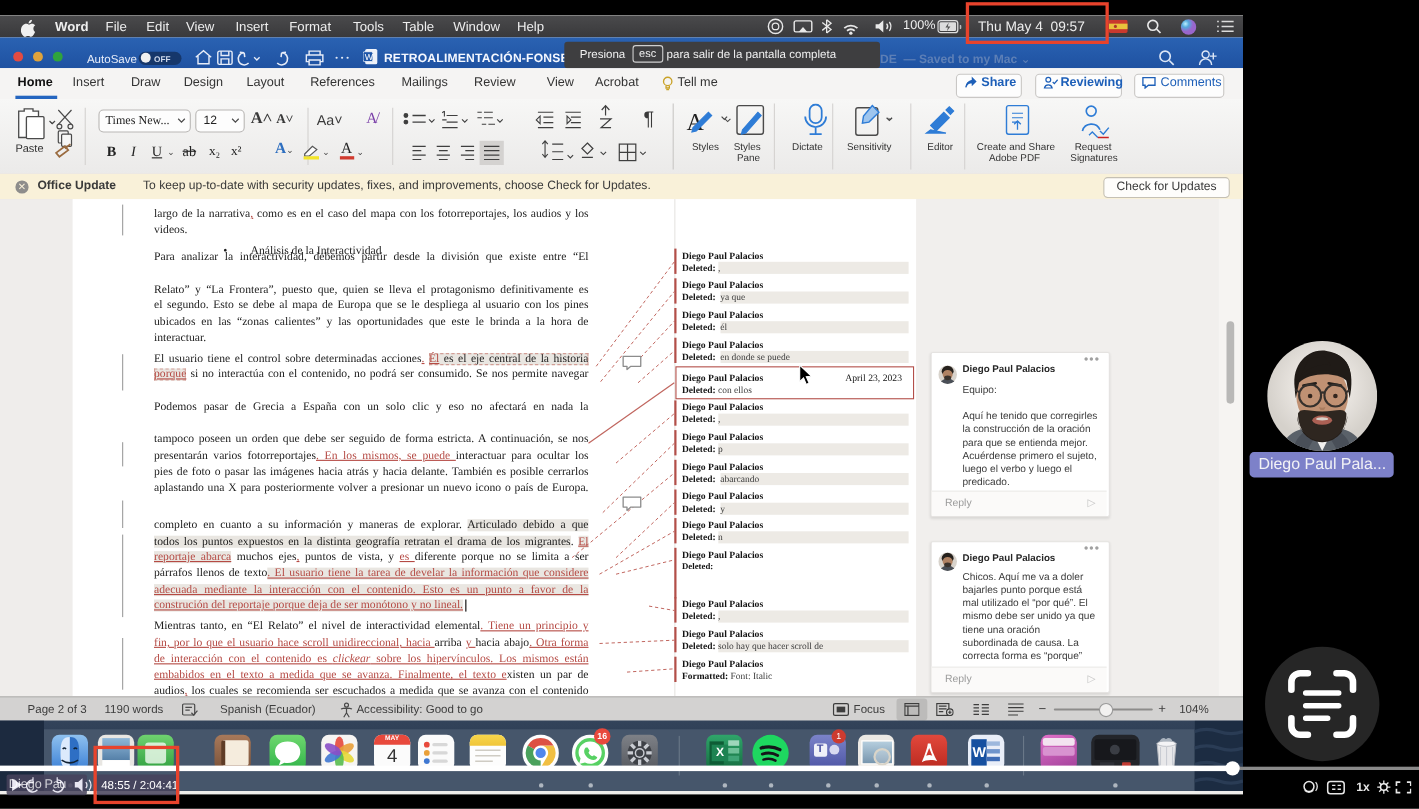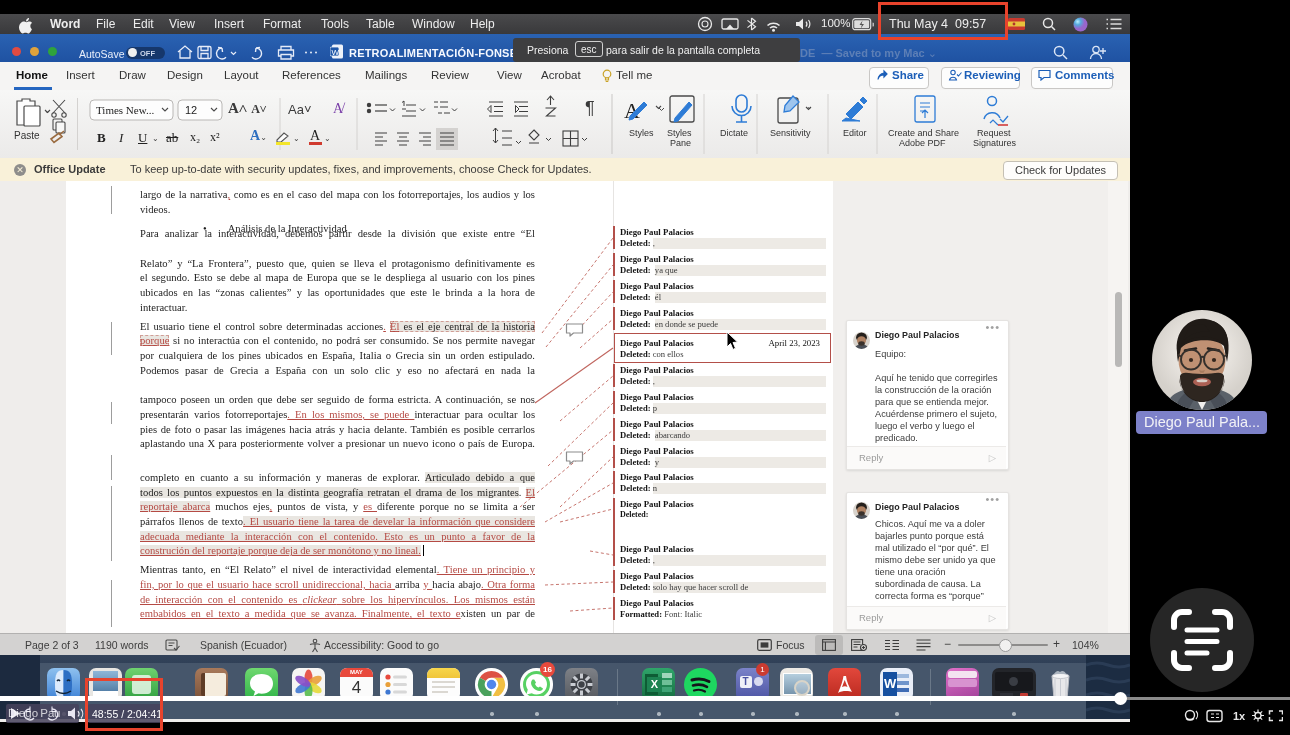--- a/index.html
+++ b/index.html
@@ -175,21 +175,21 @@
     <div class="abs" style="left:941px;top:4.5px;width:77px;height:20px;background:#fdfdfd;border:1px solid #c9c7c5;border-radius:4px"></div>
     <svg class="abs" style="left:948px;top:7px" width="14" height="13" viewBox="0 0 14 13" fill="none" stroke="#1d5fb8" stroke-width="1.1">
         <circle cx="5" cy="3.5" r="2.2"></circle>
         <path d="M1.5 11 a3.6 3.6 0 0 1 7 0 Z M9 5.5 l1.5 1.5 3 -3.5"></path>
       </svg>
     <span style="left:964px;color:#1d5fb8;font-weight:bold">Reviewing</span>
     <div class="abs" style="left:1031px;top:4.5px;width:80px;height:20px;background:#fdfdfd;border:1px solid #c9c7c5;border-radius:4px"></div>
     <svg class="abs" style="left:1038px;top:7px" width="13" height="12" viewBox="0 0 13 12" fill="none" stroke="#1d5fb8" stroke-width="1.2">
         <path d="M1 1.5 h11 v7 h-6 l-3 2.5 v-2.5 h-2 Z"></path>
       </svg>
-    <span style="left:1055px;color:#1d5fb8;font-weight:bold">Comments</span>
+    <span style="left:1055px;color:#1d5fb8;font-weight:normal">Comments</span>
   </div>
   <div id="ribbon" style="font-size:9px;color:#333">
     <svg class="abs" style="left:0;top:0" width="1130" height="68" viewBox="0 0 1130 68" fill="none" stroke="#4a4a4a" stroke-width="1.2">
       <path d="M17 11 h5 v-2 h8 v2 h5 v24 h-18 Z" fill="#fdfdfd"></path>
       <rect x="24" y="16" width="16" height="20" rx="1" fill="#fff"></rect>
       <path d="M45 20 l2.5 2.5 L50 20" stroke-width="1.1"></path>
       <path d="M53 10 l12 13 m0 -13 l-12 13" stroke-width="1.1"></path>
         <circle cx="54" cy="25" r="2.2" stroke-width="1.1"></circle>
         <circle cx="64" cy="25" r="2.2" stroke-width="1.1"></circle>
       <rect x="53" y="29" width="9" height="11" rx="1" stroke-width="1.1"></rect>
@@ -324,36 +324,36 @@
     <div class="tl" style="top:7px">largo de la narrativa<span class="r">,</span> como es en el caso del mapa con los fotorreportajes, los audios y los</div>
     <div class="tl tll" style="top:21.7px">videos.</div>
     <div class="tl tll" style="left:203px;top:41.3px">•<span style="display:inline-block;width:21px"></span>Análisis de la Interactividad</div>
     <div class="tl" style="top:46px">Para analizar la interactividad, debemos partir desde la división que existe entre “El</div>
     <div class="tl" style="top:75.7px">Relato” y “La Frontera”, puesto que, quien se lleva el protagonismo definitivamente es</div>
     <div class="tl" style="top:90.4px">el segundo. Esto se debe al mapa de Europa que se le despliega al usuario con los pines</div>
     <div class="tl" style="top:105px">ubicados en las “zonas calientes” y las oportunidades que este le brinda a la hora de</div>
     <div class="tl tll" style="top:119.7px">interactuar.</div>
     <div class="tl" style="top:138.7px">El usuario tiene el control sobre determinadas acciones<span class="r">.</span> <span class="hlo"><span class="r">Él</span> es el eje central de la historia</span></div>
     <div class="tl" style="top:153.4px"><span class="hlo"><span class="r">porque</span></span> si no interactúa con el contenido, no podrá ser consumido. Se nos permite navegar</div>
-    <div class="tl" style="top:168.1px">por cualquiera de los pines ubicados en España, Italia o Grecia sin un orden estipulado.</div>
     <div class="tl" style="top:182.8px">Podemos pasar de Grecia a España con un solo clic y eso no afectará en nada la</div>
     <div class="tl" style="top:212.1px">tampoco poseen un orden que debe ser seguido de forma estricta. A continuación, se nos</div>
     <div class="tl" style="top:226.8px">presentarán varios fotorreportajes<span class="r">. En los mismos, se puede </span>interactuar para ocultar los</div>
     <div class="tl" style="top:241.5px">pies de foto o pasar las imágenes hacia atrás y hacia delante. También es posible cerrarlos</div>
     <div class="tl" style="top:256.2px">aplastando una X para posteriormente volver a presionar un nuevo icono o país de Europa.</div>
     <div class="tl" style="top:289.9px">completo en cuanto a su información y maneras de explorar. <span class="hl">Articulado debido a que</span></div>
     <div class="tl" style="top:304.6px"><span class="hl">todos los puntos expuestos en la distinta geografía retratan el drama de los migrantes</span>. <span class="hl"><span class="r">El</span></span></div>
     <div class="tl" style="top:319.3px"><span class="hl"><span class="r">reportaje abarca</span></span> muchos ejes<span class="r">,</span> puntos de vista, y <span class="r">es </span>diferente porque no se limita a ser</div>
     <div class="tl" style="top:334px">párrafos llenos de texto<span class="hl"><span class="r">. El usuario tiene la tarea de develar la información que considere</span></span></div>
     <div class="tl" style="top:348.7px"><span class="hl"><span class="r">adecuada mediante la interacción con el contenido. Esto es un punto a favor de la</span></span></div>
     <div class="tl tll" style="top:363.4px"><span class="hl"><span class="r">construción del reportaje porque deja de ser monótono y no lineal.</span></span> <span style="border-left:1px solid #000"> </span></div>
     <div class="tl" style="top:382.3px">Mientras tanto, en “El Relato” el nivel de interactividad elemental<span class="r">. Tiene un principio y</span></div>
     <div class="tl" style="top:397px"><span class="r">fin, por lo que el usuario hace scroll unidireccional, hacia </span>arriba <span class="r">y </span>hacia abajo<span class="r">. Otra forma</span></div>
     <div class="tl" style="top:411.7px"><span class="r">de interacción con el contenido es <i>clickear</i> sobre los hipervínculos. Los mismos están</span></div>
     <div class="tl" style="top:426.4px"><span class="r">embabidos en el texto a medida que se avanza. Finalmente, el texto e</span>xisten un par de</div>
+    <div class="tl" style="top:441.1px">audios<span class="r">,</span> los cuales se recomienda ser escuchados a medida que se avanza con el contenido</div>
     <svg class="abs" style="left:0;top:0;pointer-events:none" width="1130" height="452" viewBox="0 0 1130 452" fill="none" stroke="#c0655e" stroke-width="0.9" stroke-dasharray="3 2.5">
       <path d="M542 152 L613 57 M546 166 L613 84 M575 152 L613 111 M580 167 L613 138"></path>
       <path d="M560 240 L613 195 M548 285 L613 222 M520 326 L613 249 M560 326 L613 276 M545 341 L613 302 M560 341 L613 328"></path>
       <path d="M590 370 L613 374 M545 404 L613 401 M570 430 L613 427"></path>
       <path d="M535 222 L613 167" stroke-dasharray="none" stroke-width="1.1"></path>
     </svg>
 
     <div class="me" style="top:46px">
         <div class="men">Diego Paul Palacios</div>
         <div class="mev"><b>Deleted:&nbsp;</b><span class="mval">,</span></div>

